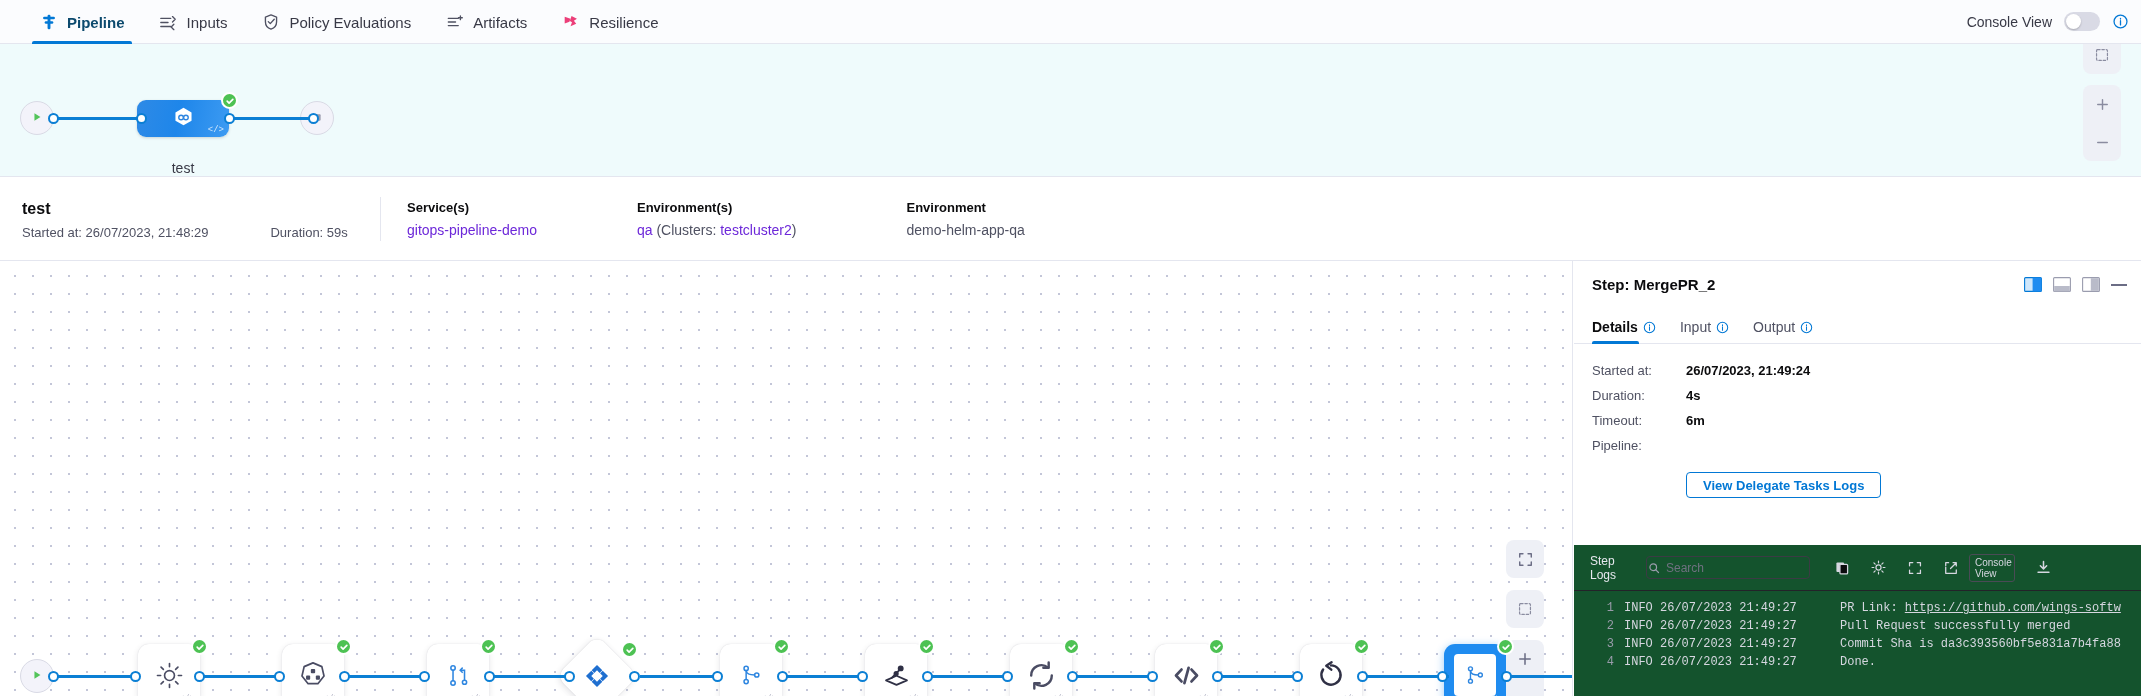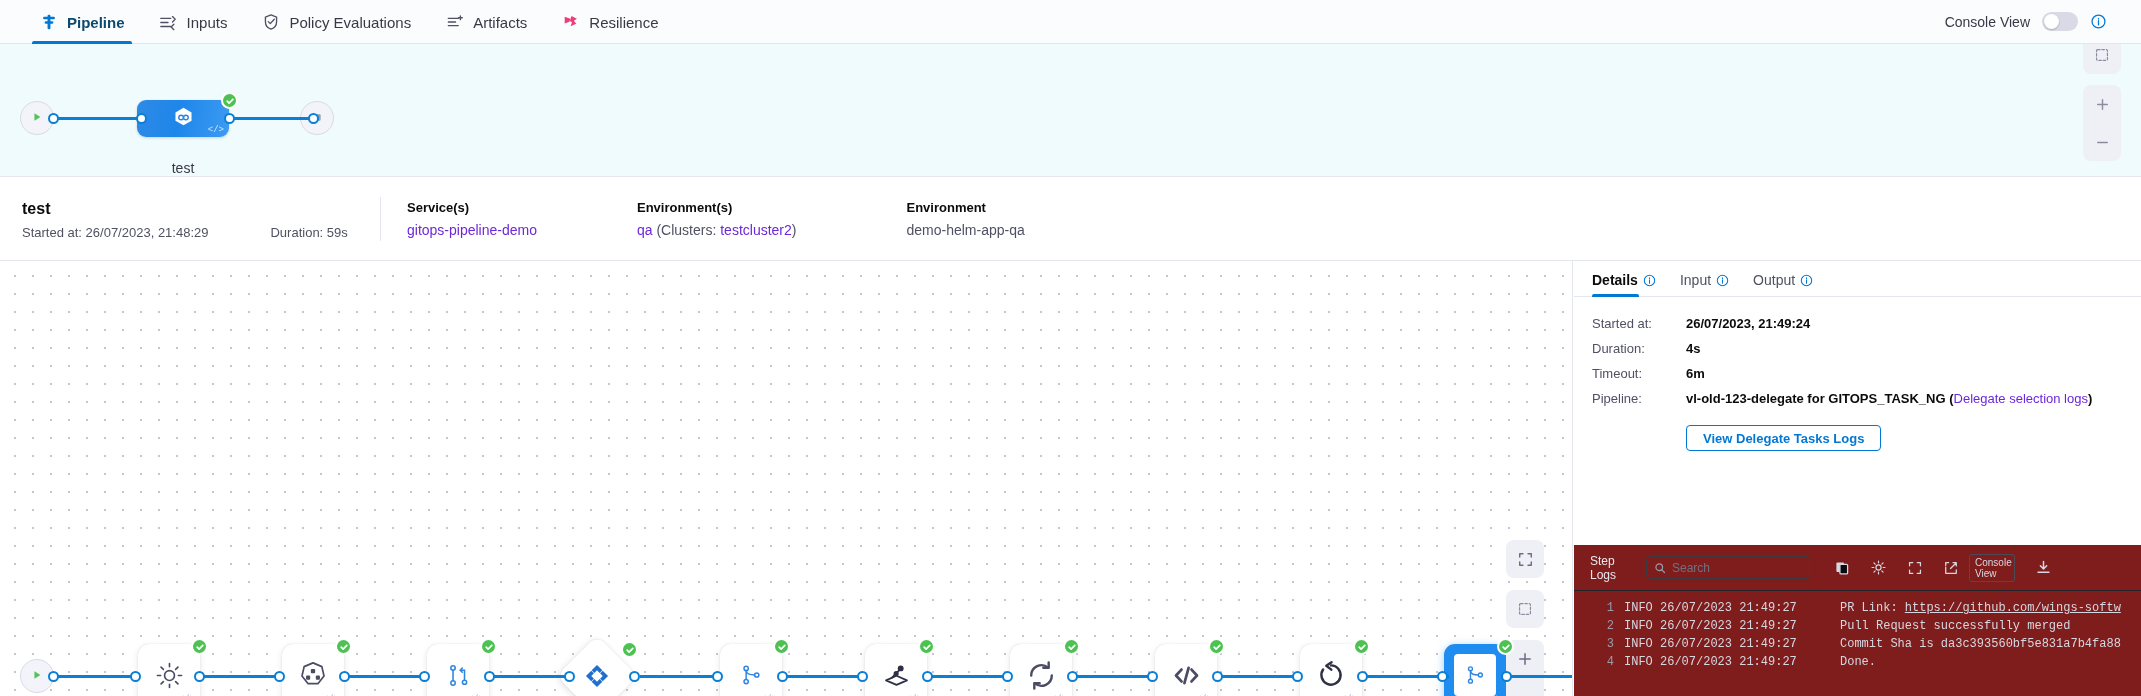--- a/index.html
+++ b/index.html
@@ -29,21 +29,21 @@
   .nav-item.active { color:#0c4a6e; font-weight:600; }
   .nav-item.active::after {
     content:""; position:absolute; left:10px; right:10px; bottom:0; height:3px;
     background:#0278d5; border-radius:2px 2px 0 0;
   }
   .nav-ico { width:19px; height:19px; display:inline-flex; align-items:center; justify-content:center; }
   .nav-ico svg { display:block; }
 
   .topnav-right {
     margin-left:auto; display:flex; align-items:center; gap:12px;
-    padding-right:34px;
+    padding-right:12px;
   }
   .console-label { font-size:14px; color:#383946; }
   .toggle {
     width:36px; height:19px; border-radius:10px; background:#d9dae5;
     position:relative; cursor:pointer; flex:0 0 auto;
   }
   .toggle .knob {
     position:absolute; left:2px; top:2px; width:15px; height:15px;
     border-radius:50%; background:#fff; box-shadow:0 1px 2px rgba(0,0,0,.22);
   }
@@ -188,30 +188,30 @@
   .kv-v .lnk { font-weight:400; }
   .btn-outline {
     margin:10px 0 0 94px; display:inline-flex; align-items:center; justify-content:center;
     height:26px; padding:0 16px; border:1px solid #0278d5; border-radius:4px;
     color:#0278d5; font-size:13px; font-weight:700; background:#fff; cursor:pointer;
   }
 
   
   .logs {
     position:absolute; left:1574px; top:545px; width:567px; height:151px;
-    background:#7f1d1d; color:#d6d7e0; display:flex; flex-direction:column;
+    background:#14532d; color:#d6d7e0; display:flex; flex-direction:column;
   }
   .logs-head {
     height:46px; display:flex; align-items:center; padding:0 10px 0 16px; gap:10px;
     border-bottom:1px solid #232329; flex:0 0 auto;
   }
   .logs-title { font-size:12px; line-height:14px; color:#e7e8ef; width:46px; flex:0 0 46px; }
   .logs-search {
     width:164px; height:23px; border:1px solid #3b3b44; border-radius:4px;
-    display:flex; align-items:center; gap:6px; padding:0 7px;
+    display:flex; align-items:center; gap:6px; padding:0 1px;
   }
   .logs-search input {
     background:transparent; border:0; outline:0; color:#d6d7e0;
     font-size:12px; font-family:"Liberation Sans", sans-serif; width:100%;
   }
   .logs-search input::placeholder { color:#6f7180; }
   .logs-ico { color:#c9cad4; cursor:pointer; display:inline-flex; }
   .console-chip {
     border:1px solid #4a4b56; border-radius:3px; font-size:10px; line-height:11px;
     color:#d6d7e0; padding:2px 5px; width:46px; cursor:pointer;
@@ -635,20 +635,44 @@
       </div>
       <div class="ctrl-btn">
         <svg viewBox="0 0 20 20" width="18" height="18" stroke="#6b6d85" stroke-width="1.7" stroke-linecap="round">
             <path d="M4.2 10h11.6"></path>
           </svg>
       </div>
     </div>
   </div>
 
   <div class="rpanel">
+    <div class="rp-head">
+      <div class="rp-title">Step: MergePR_2</div>
+      <div class="rp-head-icons">
+        <span class="panel-ico">
+          <svg viewBox="0 0 18 15" width="18" height="15">
+            <rect x="0.6" y="0.6" width="16.8" height="13.8" rx="1" fill="#cfe7fb" stroke="#0278d5" stroke-width="1.1"></rect>
+            <rect x="8.6" y="0.6" width="8.8" height="13.8" fill="#1f8cf0"></rect>
+          </svg>
+        </span>
+        <span class="panel-ico">
+          <svg viewBox="0 0 18 15" width="18" height="15">
+            <rect x="0.6" y="0.6" width="16.8" height="13.8" rx="1" fill="#fff" stroke="#9a9cae" stroke-width="1.1"></rect>
+            <rect x="1.2" y="9" width="15.6" height="5.4" fill="#b9bbc9"></rect>
+          </svg>
+        </span>
+        <span class="panel-ico">
+          <svg viewBox="0 0 18 15" width="18" height="15">
+            <rect x="0.6" y="0.6" width="16.8" height="13.8" rx="1" fill="#fff" stroke="#9a9cae" stroke-width="1.1"></rect>
+            <rect x="8.8" y="1.2" width="8" height="12.6" fill="#b9bbc9"></rect>
+          </svg>
+        </span>
+        <span class="minus-ico"></span>
+      </div>
+    </div>
 
     <div class="rp-tabs">
       <div class="rp-tab active">
         <span>Details</span>
         <span class="tab-i">
           <svg viewBox="0 0 20 20" width="13" height="13" fill="none" stroke="#0278d5" stroke-width="1.6">
               <circle cx="10" cy="10" r="8"></circle>
               <path d="M10 9v5.2M10 5.9v1" stroke-linecap="round"></path>
             </svg>
         </span>
@@ -681,21 +705,20 @@
       <div class="kv">
         <div class="kv-k">Duration:</div>
         <div class="kv-v">4s</div>
       </div>
       <div class="kv">
         <div class="kv-k">Timeout:</div>
         <div class="kv-v">6m</div>
       </div>
       <div class="kv">
         <div class="kv-k">Pipeline:</div>
-        <div class="kv-v"><span>vl-old-123-delegate for GITOPS_TASK_NG (</span><span class="lnk">Delegate selection logs</span><span>)</span></div>
       </div>
       <div class="btn-outline">View Delegate Tasks Logs</div>
     </div>
   </div>
 
   <div class="logs">
     <div class="logs-head">
       <div class="logs-title">
         <div>Step</div>
         <div>Logs</div>

